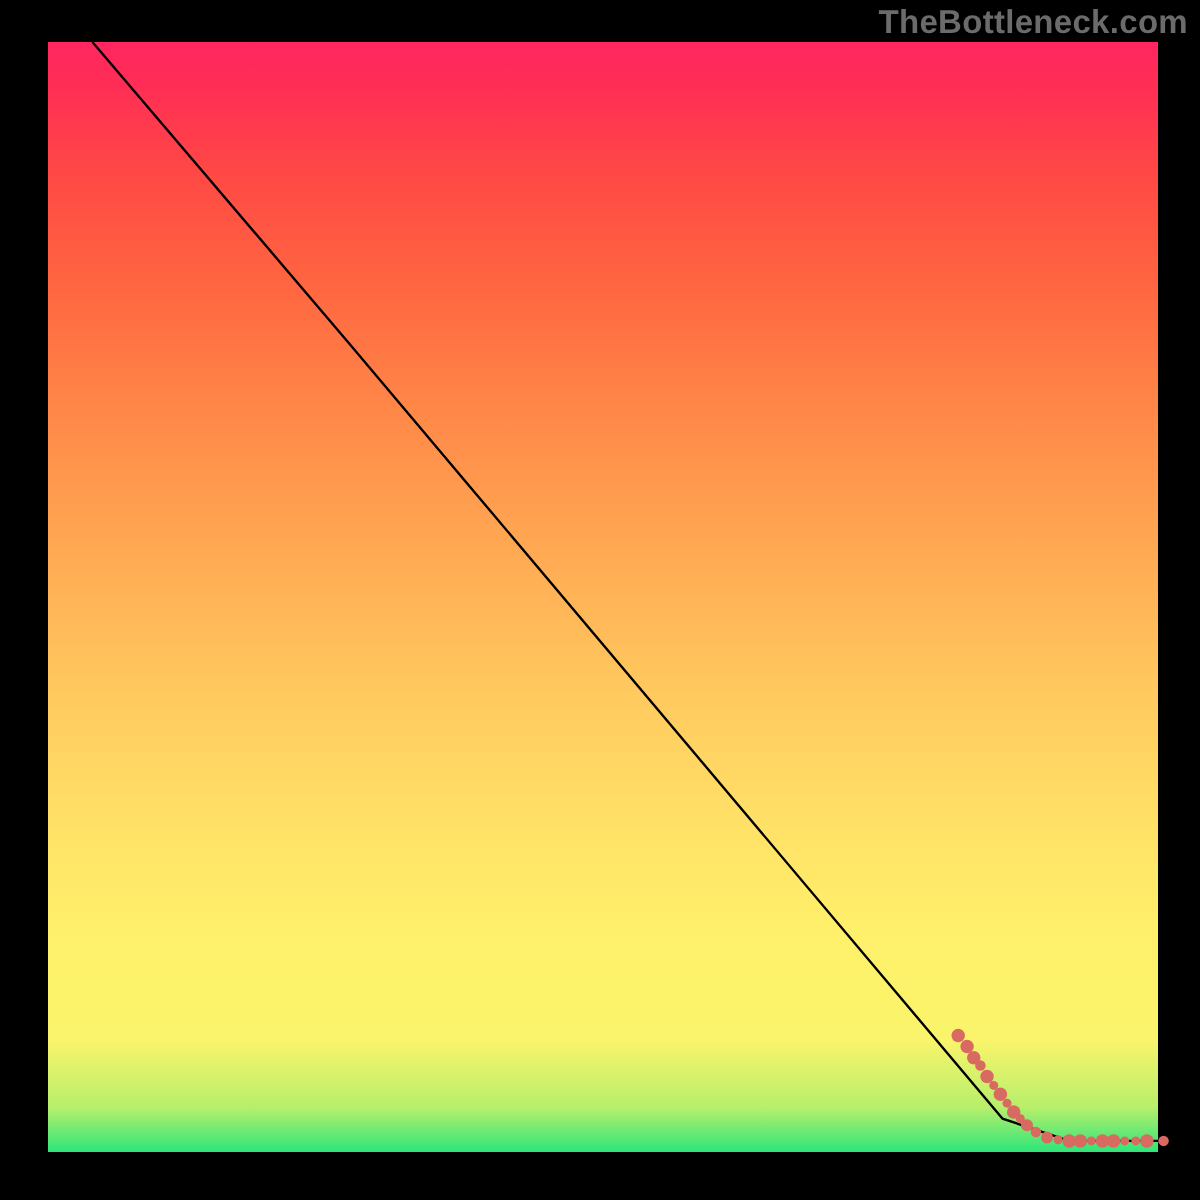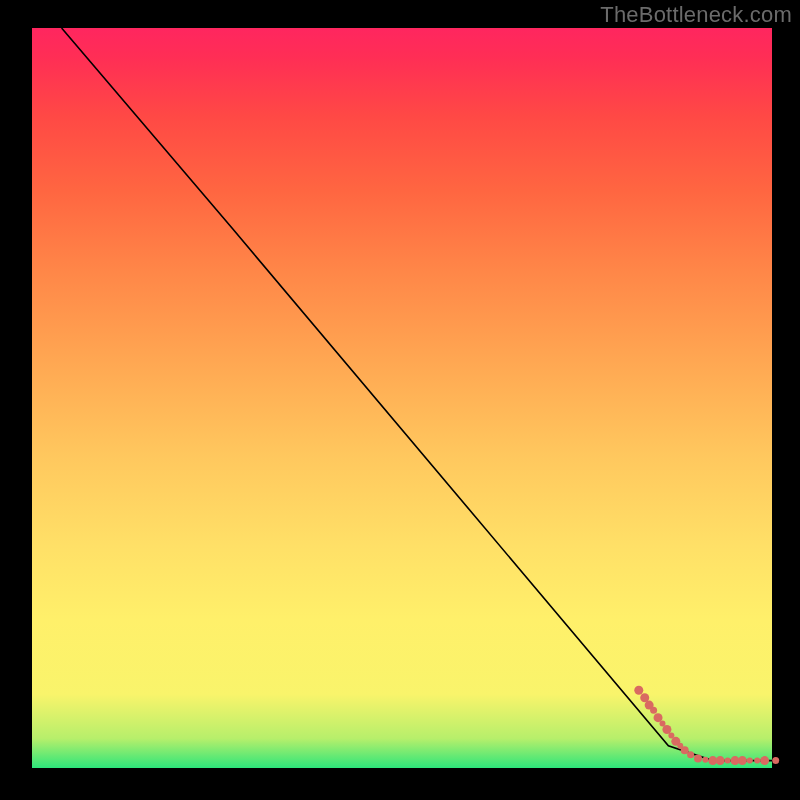--- a/index.html
+++ b/index.html
@@ -16,21 +16,21 @@
     width: 800px;
     height: 800px;
     background: #000;
   }
   .watermark {
     position: absolute;
     top: 2px;
     right: 8px;
     color: #6b6b6b;
     font-size: 22px;
-    font-weight: 400;
+    font-weight: 700;
     letter-spacing: 0.2px;
     z-index: 5;
   }
   .plot {
     position: absolute;
     left: 32px;
     top: 28px;
     width: 740px;
     height: 740px;
     background: linear-gradient(to top,

